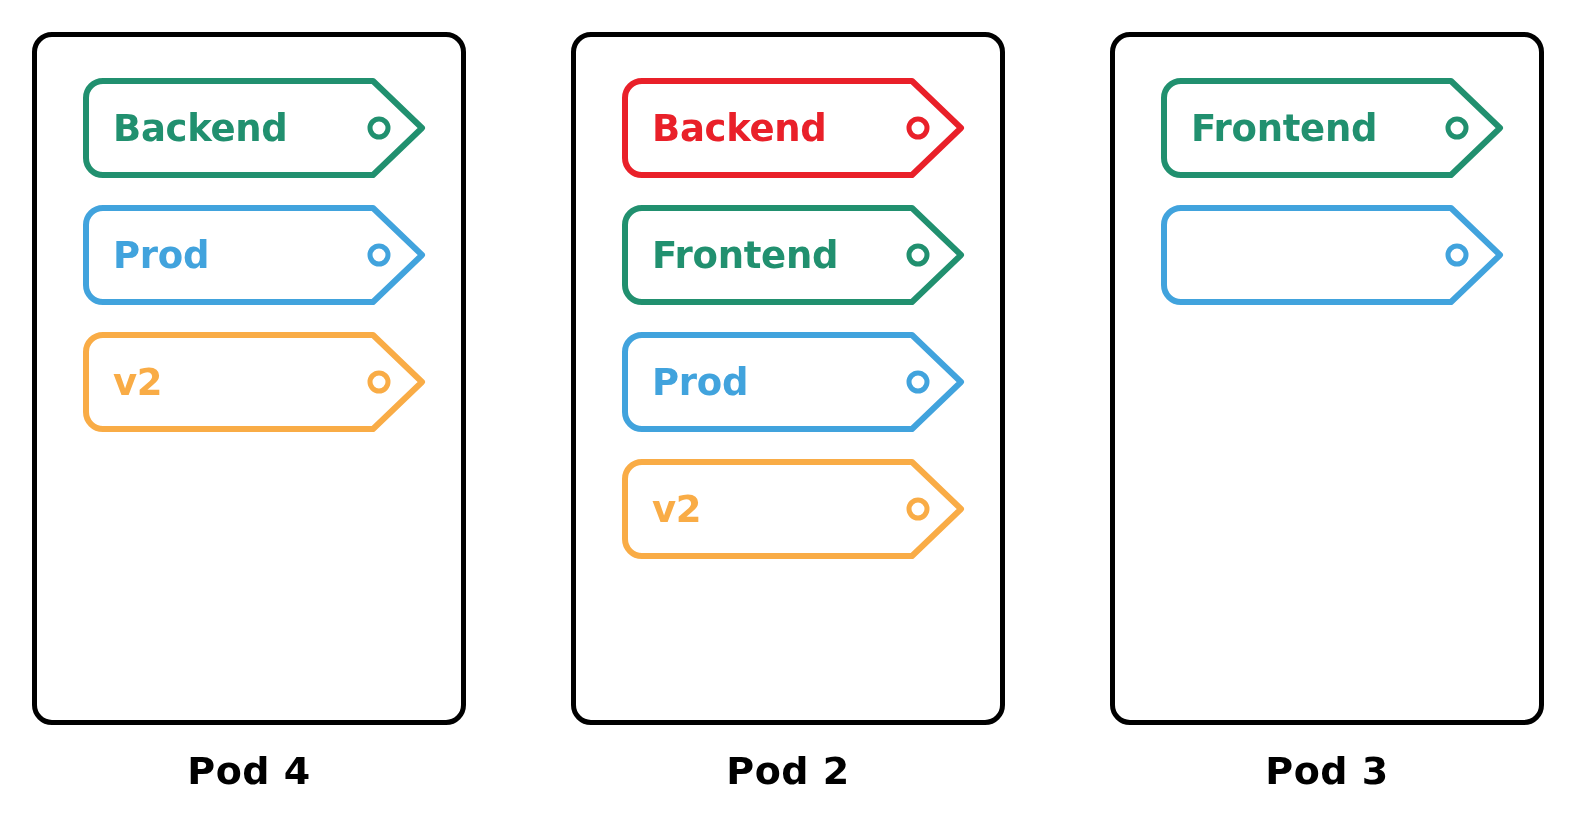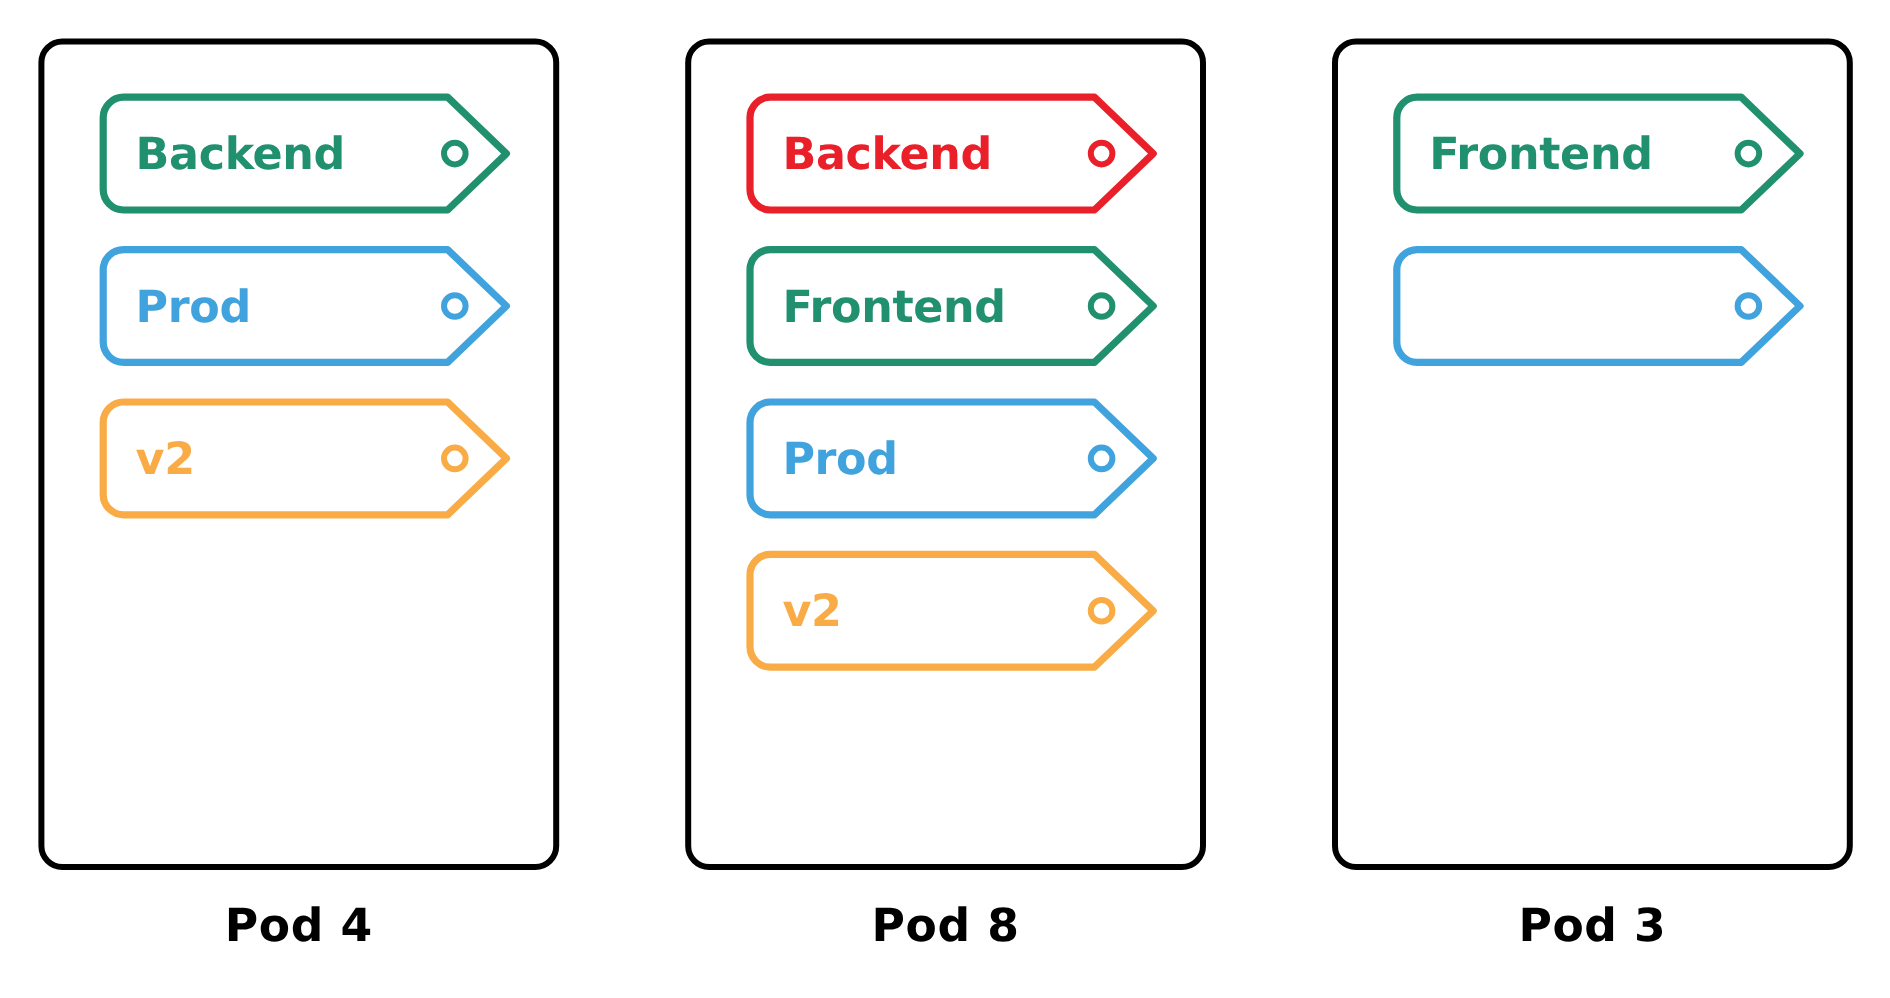--- a/index.html
+++ b/index.html
@@ -156,21 +156,21 @@
             <span class="tag-label" style="color: rgb(65, 163, 221);">Prod</span>
           </div>
           <div class="tag">
             <svg viewBox="0 0 342 100">
               <path d="M 20 3 L 290 3 L 339 50 L 290 97 L 20 97 A 17 17 0 0 1 3 80 L 3 20 A 17 17 0 0 1 20 3 Z" fill="none" stroke="#F9AC46" stroke-width="6" stroke-linejoin="round" stroke-linecap="round"></path>
               <circle cx="296" cy="50" r="9" fill="none" stroke="#F9AC46" stroke-width="5"></circle>
             </svg>
             <span class="tag-label" style="color: rgb(249, 172, 70);">v2</span>
           </div>
         </div>
-        <div class="pod-label">Pod 8</div>
+        <div class="pod-label">Pod 2</div>
       </div>
       <div class="pod">
         <div class="pod-box">
           <div class="tag">
             <svg viewBox="0 0 342 100">
               <path d="M 20 3 L 290 3 L 339 50 L 290 97 L 20 97 A 17 17 0 0 1 3 80 L 3 20 A 17 17 0 0 1 20 3 Z" fill="none" stroke="#21906F" stroke-width="6" stroke-linejoin="round" stroke-linecap="round"></path>
               <circle cx="296" cy="50" r="9" fill="none" stroke="#21906F" stroke-width="5"></circle>
             </svg>
             <span class="tag-label" style="color: rgb(33, 144, 111);">Frontend</span>
           </div>

